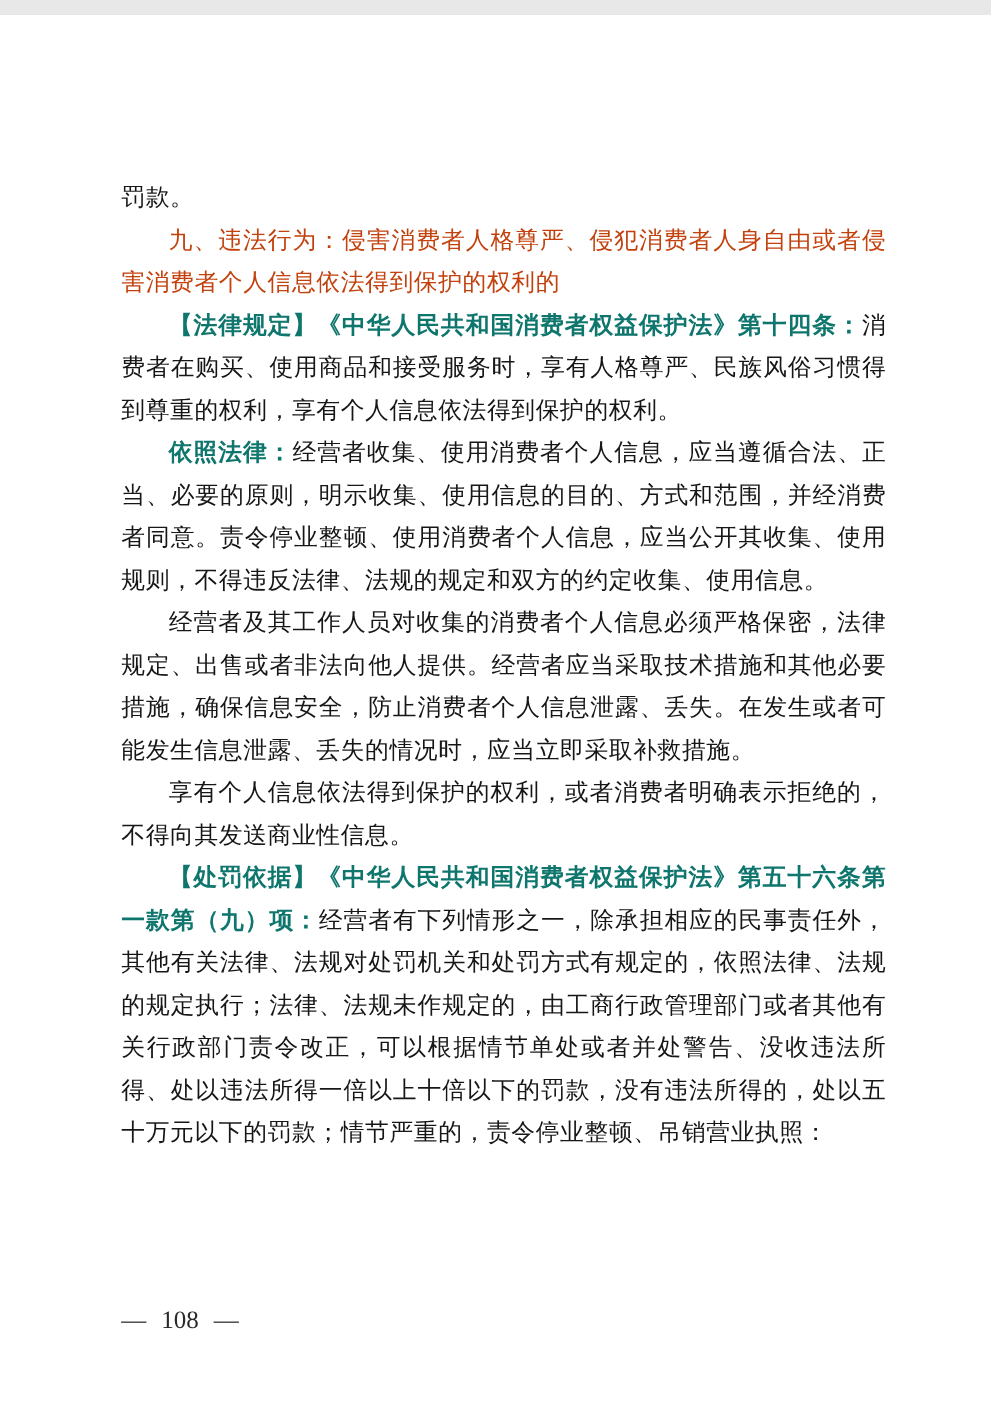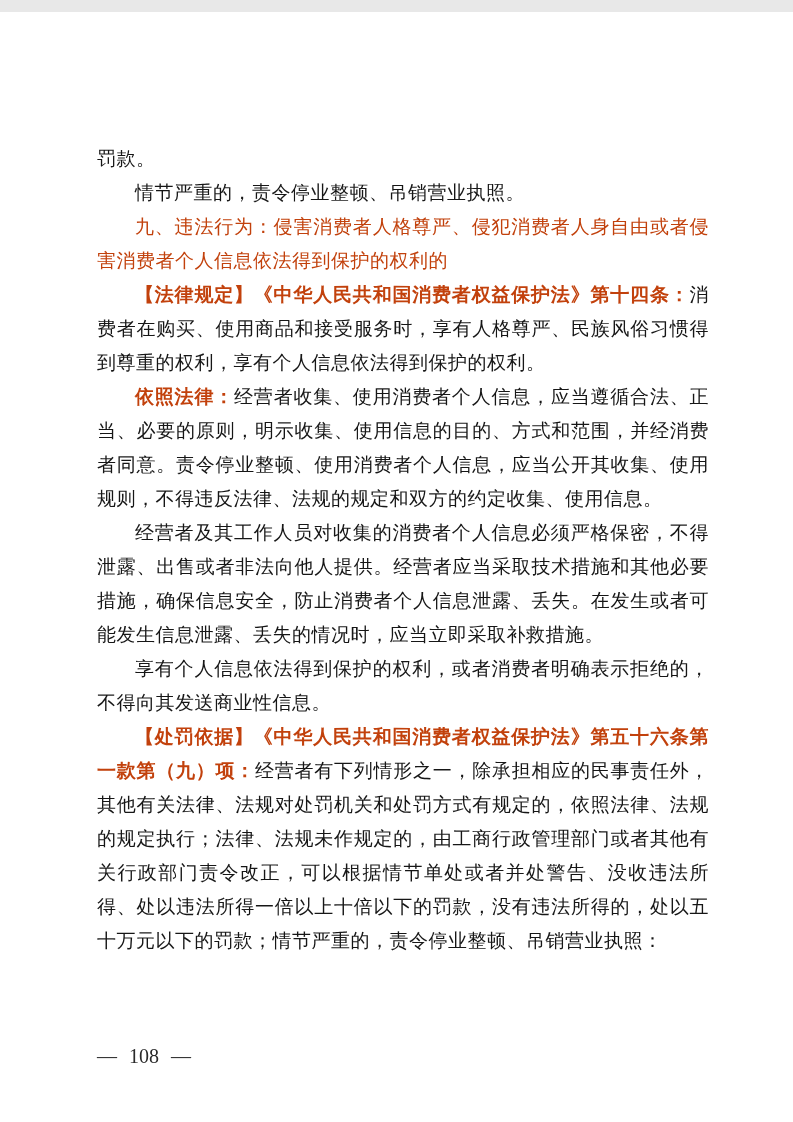--- a/index.html
+++ b/index.html
@@ -35,21 +35,21 @@
   p.para.indent {
     text-indent: 2em;
   }
   p.para.heading {
     font-family: "Liberation Sans", sans-serif;
     font-weight: 700;
     color: #c2410c;
   }
   .run-bold {
     font-weight: 700;
-    color: #c2410c;
+    color: #0f766e;
   }
   .run-normal {
     font-weight: 400;
   }
   .footer {
     position: absolute;
     left: 97px;
     top: 1030px;
     font-size: 20px;
     line-height: 28px;
@@ -60,25 +60,24 @@
     font-family: "Liberation Serif", serif;
   }
 </style>
 </head>
 <body>
 
 <div class="page">
   <div class="content">
 
   <p class="para"><span class="run-normal">罚款。</span></p>
-      <p class="para indent"><span class="run-normal">情节严重的，责令停业整顿、吊销营业执照。</span></p>
       <p class="para indent heading"><span class="run-normal">九、违法行为：侵害消费者人格尊严、侵犯消费者人身自由或者侵害消费者个人信息依法得到保护的权利的</span></p>
       <p class="para indent"><span class="run-bold">【法律规定】《中华人民共和国消费者权益保护法》第十四条：</span><span class="run-normal">消费者在购买、使用商品和接受服务时，享有人格尊严、民族风俗习惯得到尊重的权利，享有个人信息依法得到保护的权利。</span></p>
       <p class="para indent"><span class="run-bold">依照法律：</span><span class="run-normal">经营者收集、使用消费者个人信息，应当遵循合法、正当、必要的原则，明示收集、使用信息的目的、方式和范围，并经消费者同意。责令停业整顿、使用消费者个人信息，应当公开其收集、使用规则，不得违反法律、法规的规定和双方的约定收集、使用信息。</span></p>
-      <p class="para indent"><span class="run-normal">经营者及其工作人员对收集的消费者个人信息必须严格保密，不得泄露、出售或者非法向他人提供。经营者应当采取技术措施和其他必要措施，确保信息安全，防止消费者个人信息泄露、丢失。在发生或者可能发生信息泄露、丢失的情况时，应当立即采取补救措施。</span></p>
+      <p class="para indent"><span class="run-normal">经营者及其工作人员对收集的消费者个人信息必须严格保密，法律规定、出售或者非法向他人提供。经营者应当采取技术措施和其他必要措施，确保信息安全，防止消费者个人信息泄露、丢失。在发生或者可能发生信息泄露、丢失的情况时，应当立即采取补救措施。</span></p>
       <p class="para indent"><span class="run-normal">享有个人信息依法得到保护的权利，或者消费者明确表示拒绝的，不得向其发送商业性信息。</span></p>
       <p class="para indent"><span class="run-bold">【处罚依据】《中华人民共和国消费者权益保护法》第五十六条第一款第（九）项：</span><span class="run-normal">经营者有下列情形之一，除承担相应的民事责任外，其他有关法律、法规对处罚机关和处罚方式有规定的，依照法律、法规的规定执行；法律、法规未作规定的，由工商行政管理部门或者其他有关行政部门责令改正，可以根据情节单处或者并处警告、没收违法所得、处以违法所得一倍以上十倍以下的罚款，没有违法所得的，处以五十万元以下的罚款；情节严重的，责令停业整顿、吊销营业执照：</span></p>
     </div>
   <div class="footer">
     <span>—</span>
     <span>108</span>
     <span>—</span>
   </div>
 </div>
 

